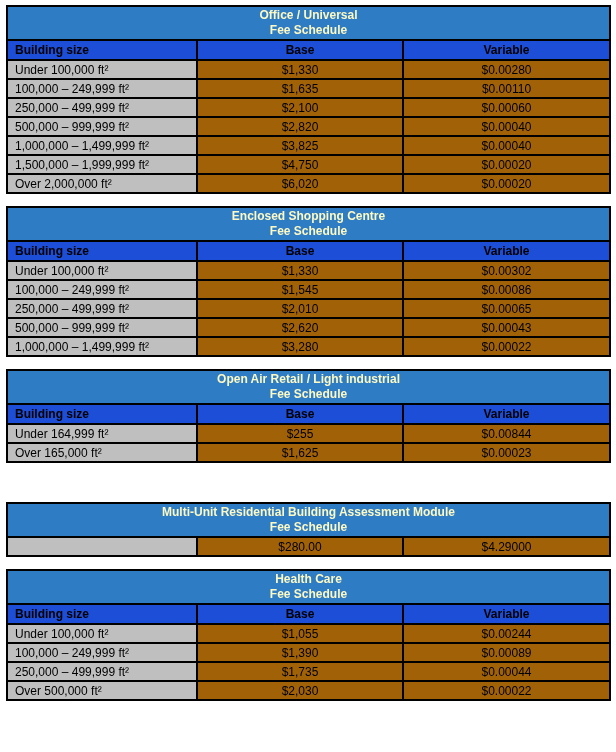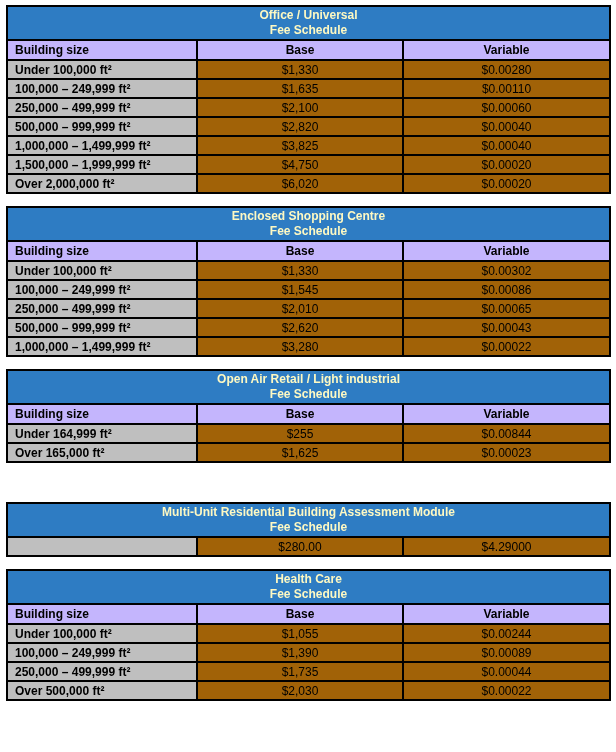--- a/index.html
+++ b/index.html
@@ -27,38 +27,38 @@
   td.title-cell {
     background: #2e7cc3;
     color: #fef9c3;
     font-weight: bold;
     text-align: center;
     height: 30px;
     padding: 1px 0;
     line-height: 15px;
   }
   tr.colhead-row td {
-    background: #c4b5fd;
+    background: #1d4ed8;
     font-weight: bold;
     height: 18px;
     padding: 0;
   }
   tr.data-row td {
     background: #a16207;
     height: 17px;
     padding: 0;
   }
   td.c1 {
     text-align: left;
     padding-left: 7px !important;
     padding-right: 2px !important;
   }
   tr.data-row td.c1 {
     background: #bfbfbf;
-    font-weight: bold;
+    font-weight: normal;
   }
   td.c2, td.c3 {
     text-align: center;
   }
   .gap-sm  { margin-top: 5px; }
   .gap-s   { margin-top: 12px; }
   .gap-m   { margin-top: 12px; }
   .gap-l   { margin-top: 39px; }
 </style>
 </head>

